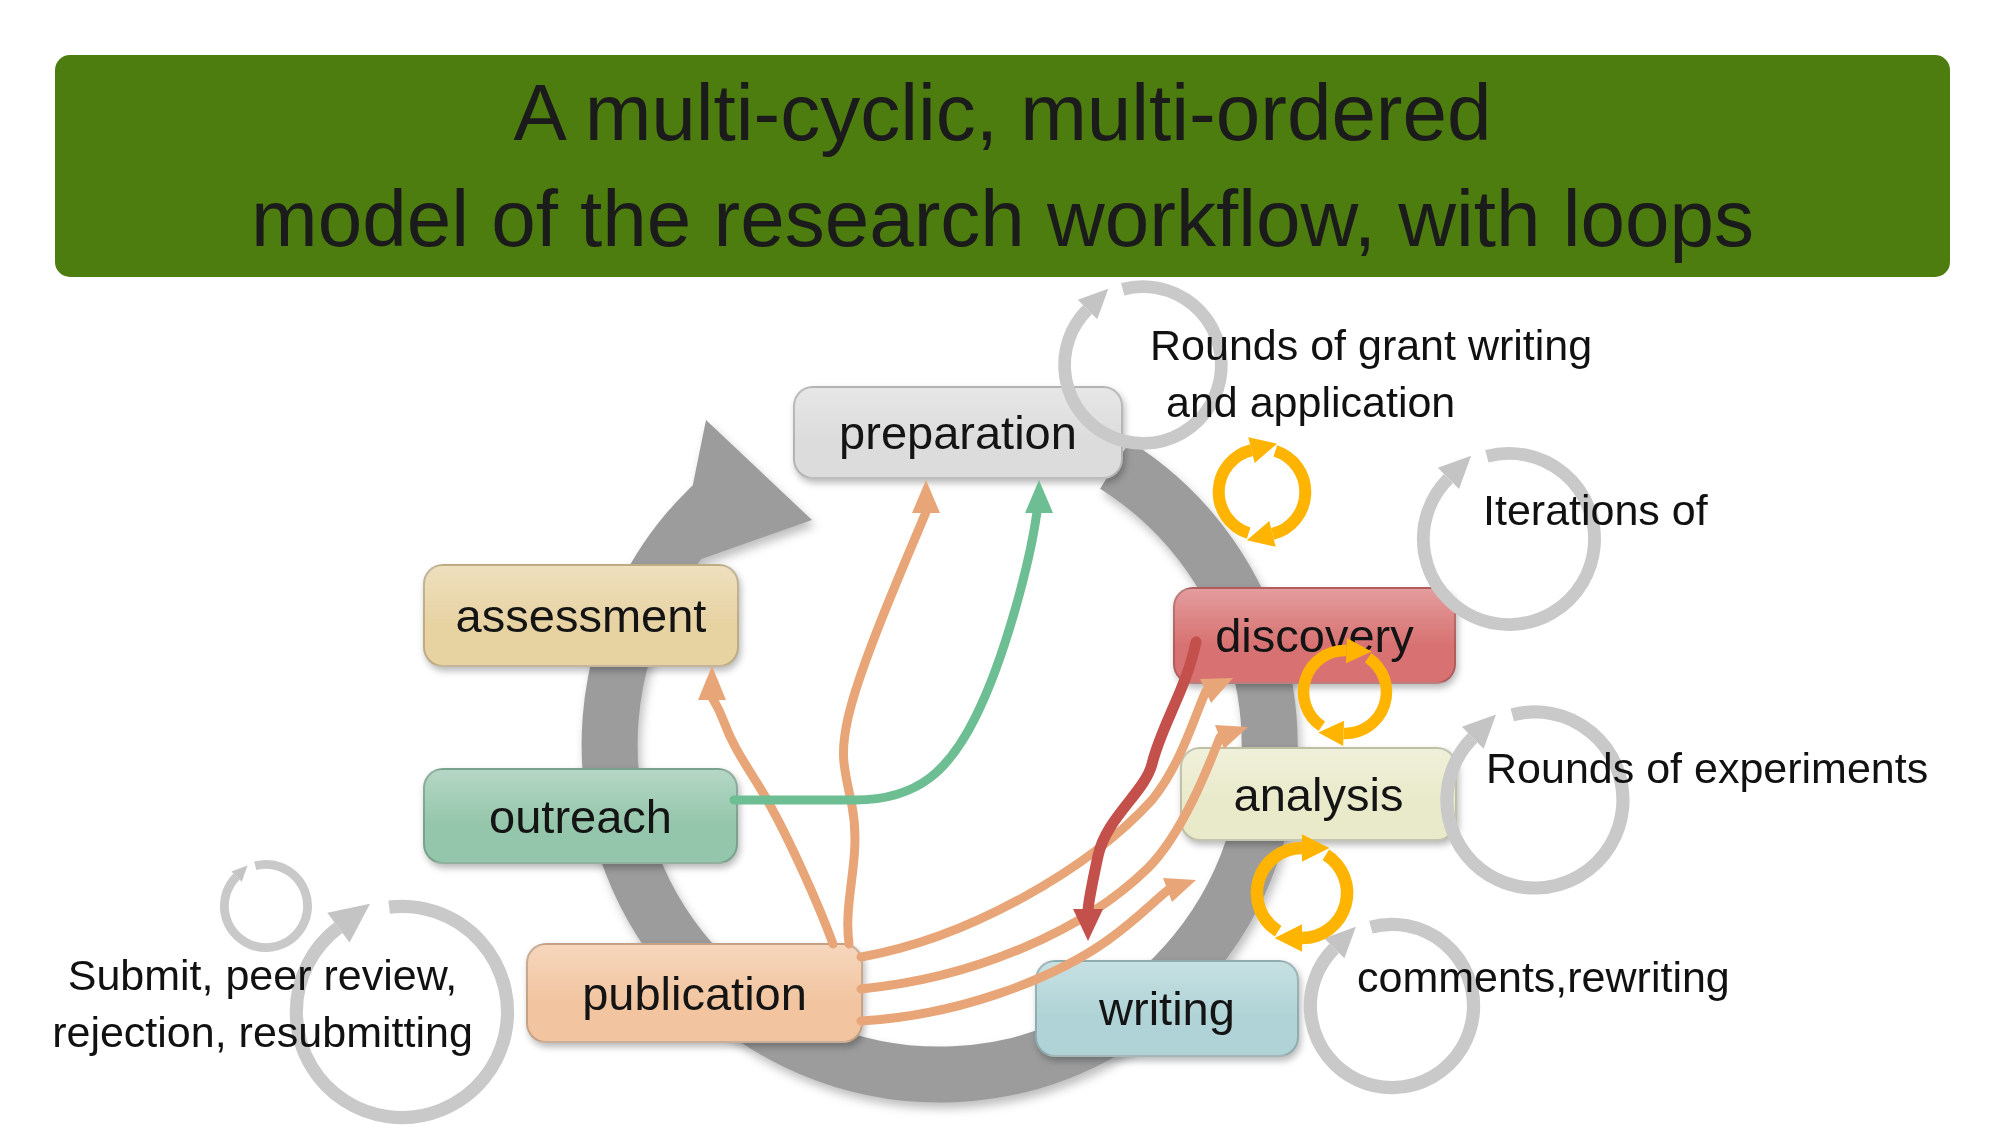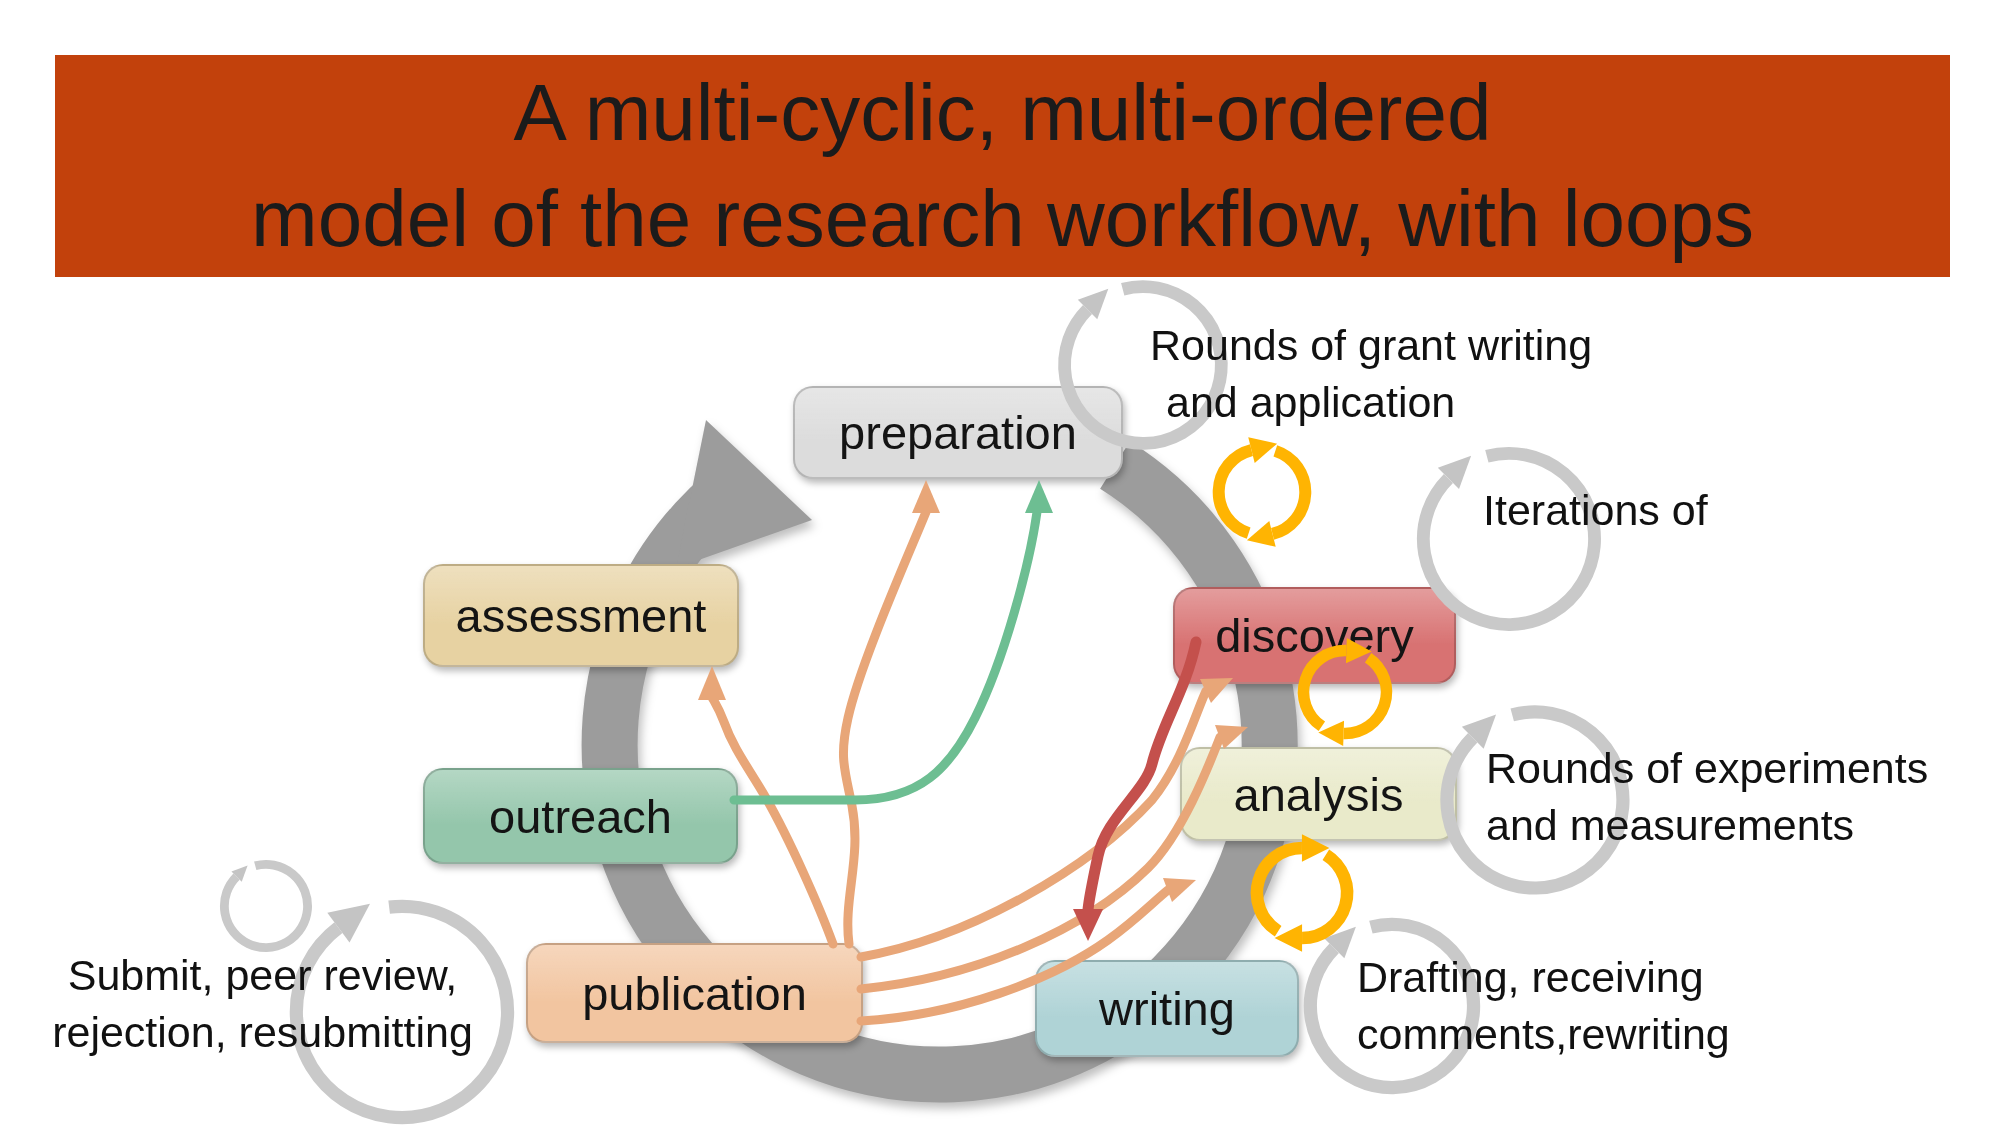--- a/index.html
+++ b/index.html
@@ -32,21 +32,21 @@
   #note-grant      {left:1150px;top:317px;}
   #note-grant .l2  {padding-left:16px;}
   #note-search     {left:1483px;top:482px;}
   #note-experiments{left:1486px;top:740px;}
   #note-drafting   {left:1357px;top:949px;}
   #note-submit     {left:10px;top:947px;width:505px;text-align:center;}
 </style>
 </head>
 <body>
 
-<div class="title-band" style="background-color: #c2410c;">
+<div class="title-band" style="background-color: #4d7c0f; border-radius: 15px;">
   <span>A multi-cyclic, multi-ordered</span>
   <span>model of the research workflow, with loops</span>
 </div>
 
 <svg id="ringLayer" class="layer" viewBox="0 0 2000 1125">
   <g style="filter:drop-shadow(3px 6px 5px rgba(0,0,0,0.25));">
     <path d="M 1115 465 A 330 330 0 1 1 741 481" fill="none" stroke="#9C9C9C" stroke-width="56"></path>
     <polygon points="676,568 812,520 706,420" fill="#9C9C9C"></polygon>
   </g>
 </svg>
@@ -137,23 +137,21 @@
 <div id="textLayer" class="layer">
   <div class="note" id="note-grant">
     <div class="l1">Rounds of grant writing</div>
     <div class="l2">and application</div>
   </div>
   <div class="note" id="note-search">
     <div>Iterations of</div>
   </div>
   <div class="note" id="note-experiments">
     <div>Rounds of experiments</div>
-    <div>and measurements</div>
   </div>
   <div class="note" id="note-drafting">
-    <div>Drafting, receiving</div>
     <div>comments,rewriting</div>
   </div>
   <div class="note" id="note-submit">
     <div>Submit, peer review,</div>
     <div>rejection, resubmitting</div>
   </div>
 </div>
 
 </body></html>

